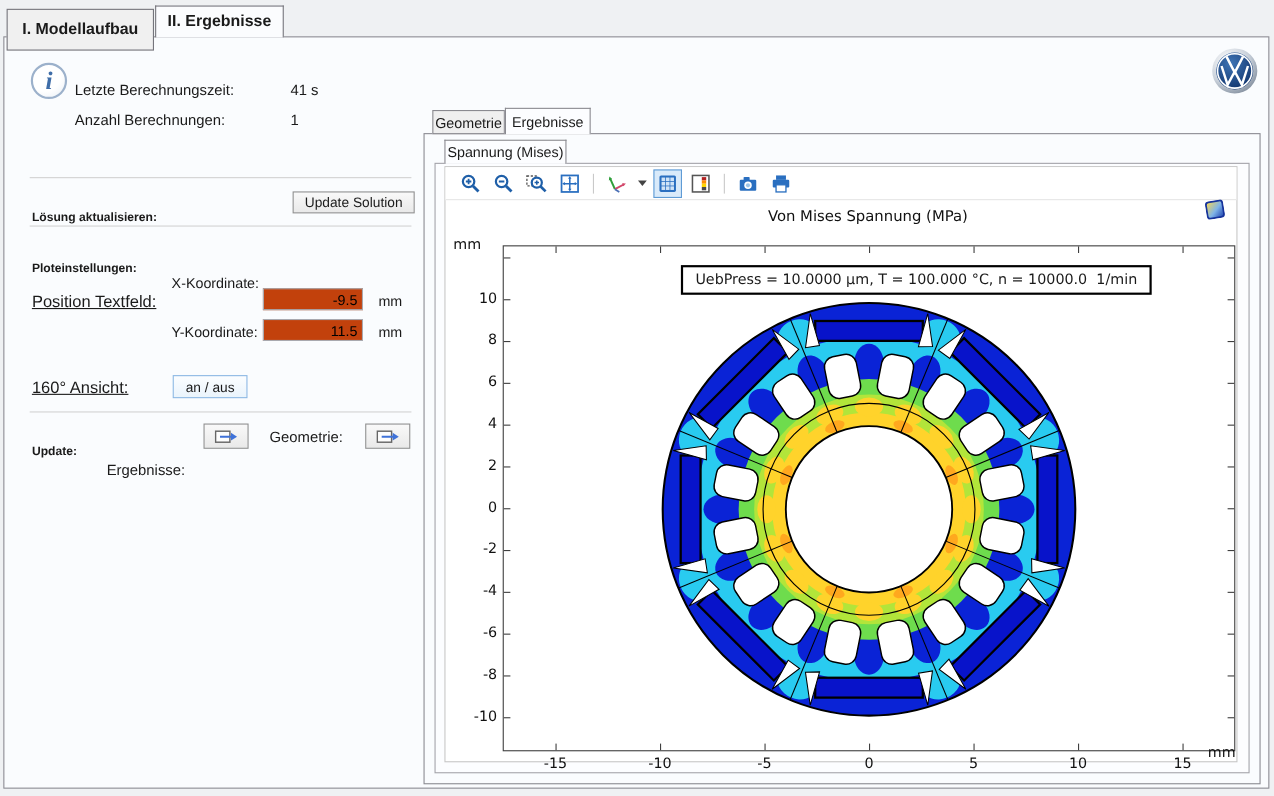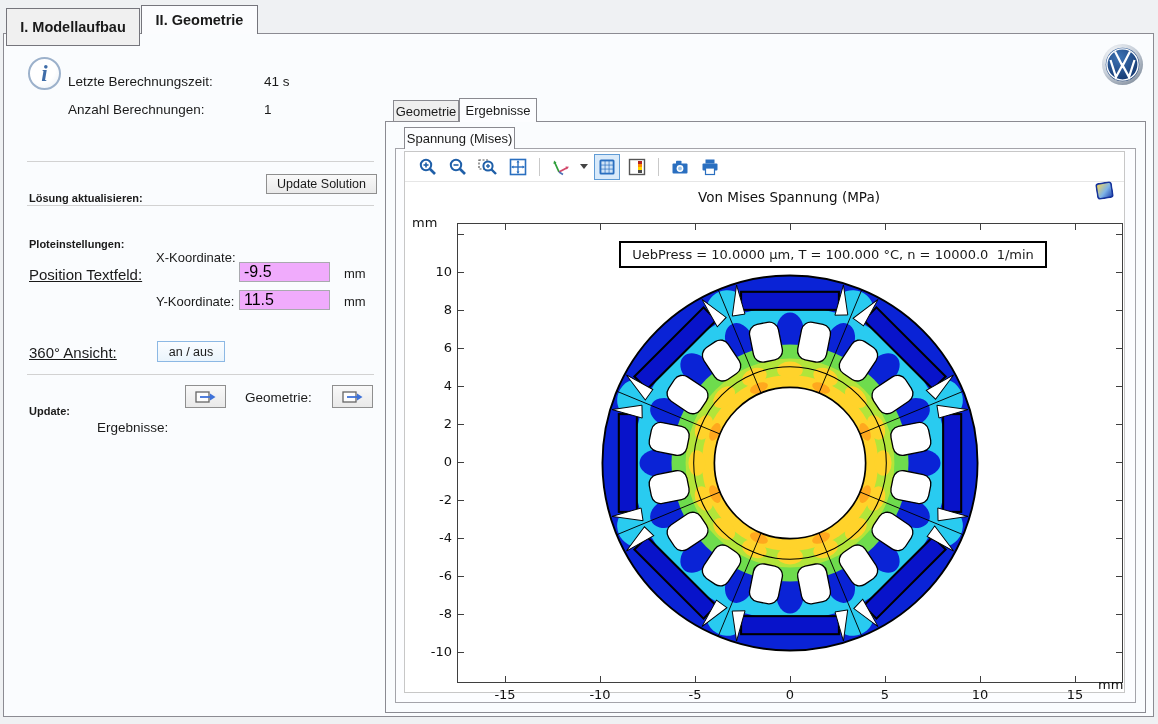--- a/index.html
+++ b/index.html
@@ -20,22 +20,22 @@
   
   .lbl{position:absolute;font-size:13.5px;white-space:nowrap;}
   .small{font-size:13px;}
   .heading{position:absolute;font-size:11px;font-weight:bold;white-space:nowrap;margin-top:17px;}
   .ulabel{position:absolute;font-size:15px;text-decoration:underline;white-space:nowrap;}
   .divider{position:absolute;height:1px;background:#d2d2d2;}
   .btn{position:absolute;box-sizing:border-box;display:flex;align-items:center;justify-content:center;
        font-size:12.5px;background:linear-gradient(#f9f9f9,#e9e9e9);border:1px solid #8f8f8f;
        border-radius:0;cursor:default;}
   .btn.blue{border-color:#8cb8e4;background:linear-gradient(#fbfdff,#eaf4fc);}
-  .field{position:absolute;box-sizing:border-box;border:1px solid #a9a9af;font-size:16px;
-         padding:1px 4px;font-family:"Liberation Sans",sans-serif;background:#f0abfc;}
+  .field{position:absolute;box-sizing:border-box;border:1px solid #a9a9af;font-size:13px;
+         padding:1px 4px;font-family:"Liberation Sans",sans-serif;background:#c2410c;text-align:right;}
   .info-circle{position:absolute;width:33px;height:33px;border-radius:50%;
        border:2px solid #9cb1cb;box-sizing:border-box;display:flex;align-items:center;justify-content:center;
        font-family:"Liberation Serif",serif;font-style:italic;font-weight:bold;font-size:23px;color:#3f6da8;
        background:radial-gradient(circle at 35% 30%,#ffffff 55%,#e8eef5);}
   
   .toolbar{position:absolute;display:flex;align-items:center;gap:4px;padding-left:10px;
            border-bottom:1px solid #e6e6e6;background:#fff;box-sizing:border-box;}
   .tbtn{width:24px;height:24px;display:flex;align-items:center;justify-content:center;border:1px solid transparent;}
   .tbtn.sel{background:#d9eafa;border:1px solid #5f9bd5;}
   .tsep{width:1px;height:18px;background:#c9c9c9;margin:0 4px;}
@@ -51,21 +51,21 @@
   .annot{position:absolute;border:2px solid #000;background:#fff;display:flex;align-items:center;
          justify-content:center;font-family:"DejaVu Sans",sans-serif;font-size:13px;white-space:pre;}
 </style>
 </head>
 <body>
 
 <div class="mtab inactive" style="left:6px;top:8px;width:134px;height:38px;">
   <span>I. Modellaufbau</span>
 </div>
 <div class="mtab active" style="left:141px;top:5px;width:117px;height:29px;z-index:4;">
-  <span>II. Geometrie</span>
+  <span>II. Ergebnisse</span>
 </div>
 <div class="panel" style="left:3px;top:33px;width:1151px;height:684px;z-index:1;"></div>
 
 <div class="info-circle" style="left:28px;top:57px;z-index:2;">i</div>
 <div class="lbl" style="left:68px;top:74px;z-index:2;">Letzte Berechnungszeit:</div>
 <div class="lbl" style="left:264px;top:74px;z-index:2;">41 s</div>
 <div class="lbl" style="left:68px;top:102px;z-index:2;">Anzahl Berechnungen:</div>
 <div class="lbl" style="left:264px;top:102px;z-index:2;">1</div>
 
 <div class="divider" style="left:27px;top:161px;width:347px;z-index:2;"></div>
@@ -77,21 +77,21 @@
 
 <div class="heading" style="left:29px;top:221px;z-index:2;">Ploteinstellungen:</div>
 <div class="ulabel" style="left:29px;top:266px;z-index:2;">Position Textfeld:</div>
 <div class="lbl small" style="left:156px;top:250px;z-index:2;">X-Koordinate:</div>
 <input class="field" style="left: 239px; top: 262px; width: 91px; height: 20px; z-index: 2;" value="-9.5">
 <div class="lbl small" style="left:344px;top:266px;z-index:2;">mm</div>
 <div class="lbl small" style="left:156px;top:294px;z-index:2;">Y-Koordinate:</div>
 <input class="field" style="left: 239px; top: 290px; width: 91px; height: 20px; z-index: 2;" value="11.5">
 <div class="lbl small" style="left:344px;top:294px;z-index:2;">mm</div>
 
-<div class="ulabel" style="left:29px;top:344px;z-index:2;">360° Ansicht:</div>
+<div class="ulabel" style="left:29px;top:344px;z-index:2;">160° Ansicht:</div>
 <div class="btn blue" style="left:157px;top:341px;width:68px;height:21px;z-index:2;">
   <span>an / aus</span>
 </div>
 <div class="divider" style="left:27px;top:374px;width:347px;z-index:2;"></div>
 
 <div class="heading" style="left:29px;top:388px;z-index:2;">Update:</div>
 <div class="lbl" style="left:97px;top:390px;z-index:2;margin-top:30px;">Ergebnisse:</div>
 <div class="btn" style="left:185px;top:385px;width:41px;height:23px;z-index:2;">
   <svg width="22" height="14" viewBox="0 0 22 14">
     <rect x="1" y="2" width="13" height="10" fill="#fdfdfd" stroke="#666" stroke-width="1.3"></rect>

